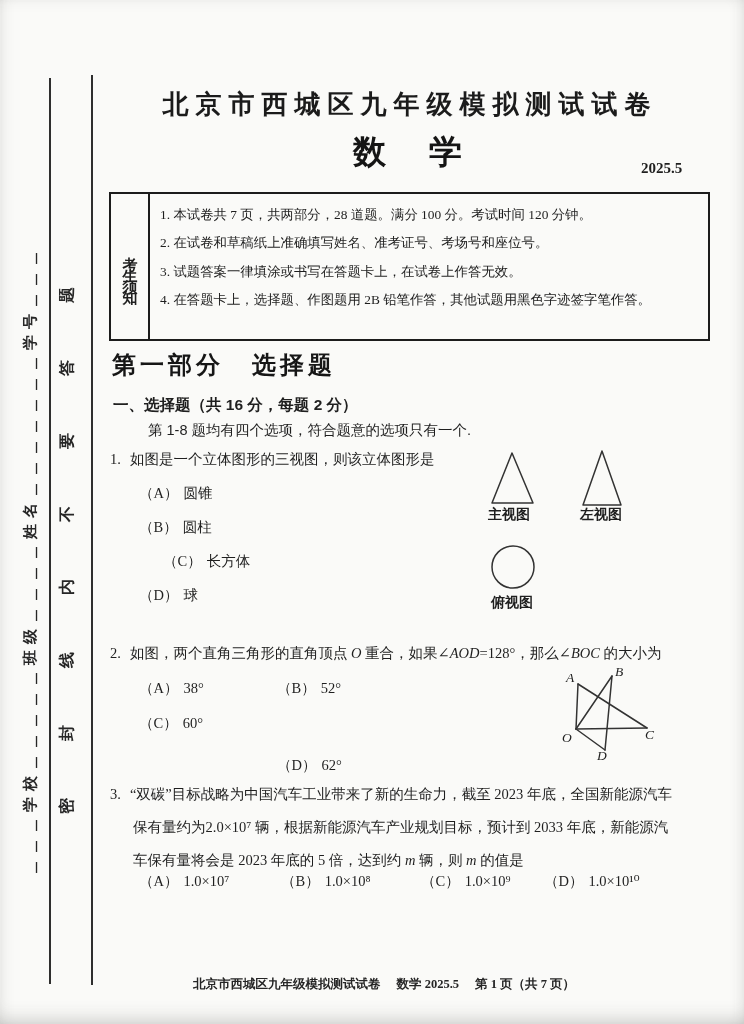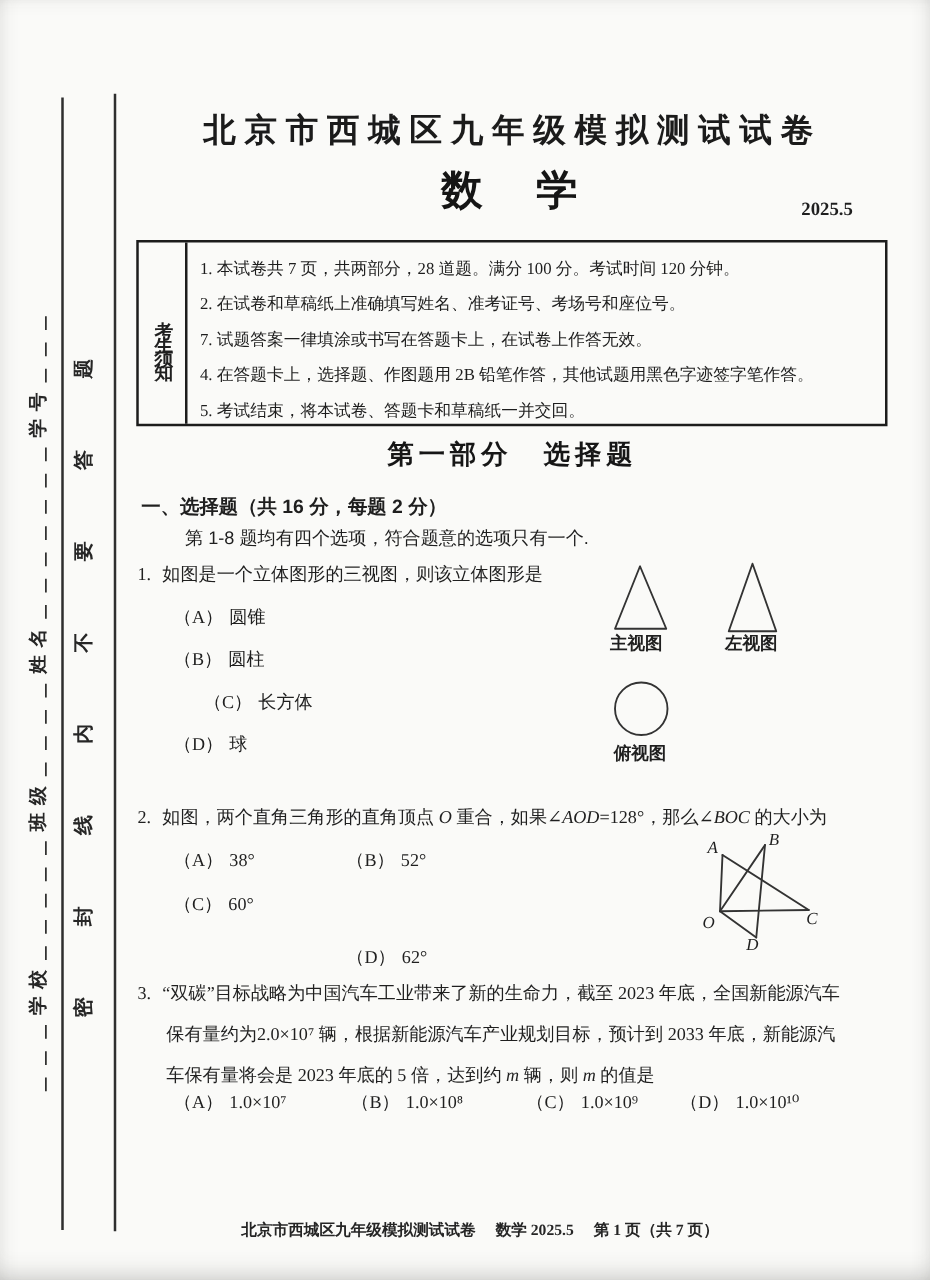--- a/index.html
+++ b/index.html
@@ -47,22 +47,22 @@
   .notice-side{width:37px;border-right:2px solid #1c1c1c;
     display:flex;align-items:center;justify-content:center;}
   .notice-side span{
     writing-mode:vertical-rl;text-orientation:upright;
     font-family:"Liberation Sans","DejaVu Sans",sans-serif;
     font-weight:bold;font-size:15px;letter-spacing:11px;}
   .notice-items{flex:1;padding:7px 6px 4px 10px;}
   .notice-item{font-size:13.4px;line-height:28.4px;white-space:nowrap;color:#1d1d1d;}
 
   
-  .part-heading{left:112px;top:349px;width:596px;text-align:center;
-    font-size:21px;font-weight:bold;letter-spacing:4px;color:#161616;}
+  .part-heading{left:112px;top:349px;width:596px;
+    font-size:24px;font-weight:bold;letter-spacing:4px;color:#161616;}
   .section-title{left:113px;top:395px;font-size:15.5px;font-weight:bold;}
   .section-note{left:148px;top:421px;font-size:14.5px;}
 
   
   .stem{font-size:14.5px;white-space:nowrap;}
   .qno{margin-right:9px;}
   .opt{position:absolute;font-size:14.5px;white-space:nowrap;}
   .opt-label{margin-right:5px;}
   .var{font-style:italic;font-family:"Liberation Serif","DejaVu Serif",serif;}
   .fig-label{position:absolute;font-size:14px;font-weight:600;
@@ -91,23 +91,22 @@
 <div class="abs sans paper-subject">数　学</div>
 <div class="abs paper-date">2025.5</div>
 
 <div class="abs notice">
   <div class="notice-side">
     <span>考生须知</span>
   </div>
   <div class="notice-items">
     <div class="notice-item">1. 本试卷共 7 页，共两部分，28 道题。满分 100 分。考试时间 120 分钟。</div>
     <div class="notice-item">2. 在试卷和草稿纸上准确填写姓名、准考证号、考场号和座位号。</div>
-    <div class="notice-item">7. 试题答案一律填涂或书写在答题卡上，在试卷上作答无效。</div>
+    <div class="notice-item">3. 试题答案一律填涂或书写在答题卡上，在试卷上作答无效。</div>
     <div class="notice-item">4. 在答题卡上，选择题、作图题用 2B 铅笔作答，其他试题用黑色字迹签字笔作答。</div>
-    <div class="notice-item">5. 考试结束，将本试卷、答题卡和草稿纸一并交回。</div>
   </div>
 </div>
 
 <div class="abs sans part-heading">第一部分　选择题</div>
 <div class="abs sans section-title">一、选择题（共 16 分，每题 2 分）</div>
 <div class="abs sans section-note">第 1-8 题均有四个选项，符合题意的选项只有一个.</div>
 
 <div class="abs stem" style="left:110px;top:450px;">
   <span class="qno">1.</span><span>如图是一个立体图形的三视图，则该立体图形是</span>
 </div>

